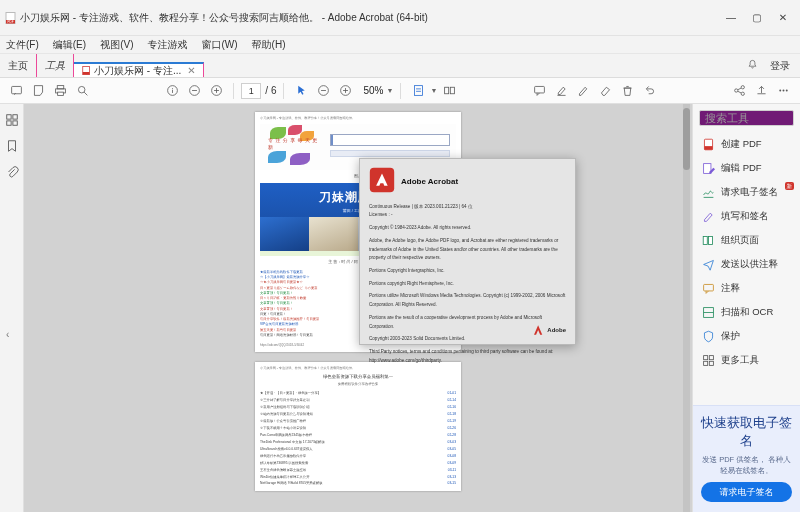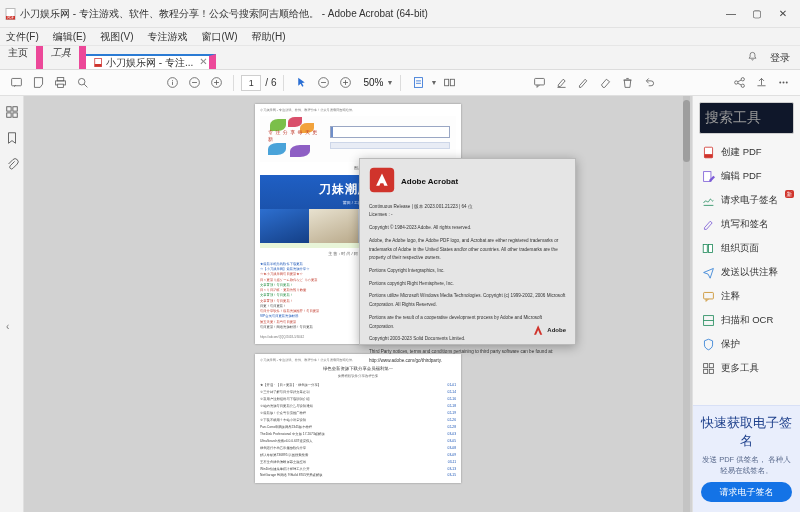--- a/index.html
+++ b/index.html
@@ -9,43 +9,43 @@
     overflow: hidden;
     font-family: "Liberation Sans", sans-serif;
     font-size: 11px;
     color: #222;
     background: #ffffff;
   }
   #app { width: 800px; height: 512px; position: relative; display: flex; flex-direction: column; }
 
   
   .titlebar {
-    height: 28px; background: #f3f3f3; border-bottom: 1px solid #e2e2e2;
+    height: 36px; background: #f3f3f3; border-bottom: 1px solid #e2e2e2;
     display: flex; align-items: center; padding: 0 4px; flex: none;
   }
   .tb-icon { width: 13px; height: 13px; margin-right: 3px; display: inline-flex; align-items: center; justify-content: center; }
   .tb-title { font-size: 10px; color: #333; white-space: nowrap; overflow: hidden; }
   .tb-spacer { flex: 1; }
   .tb-win { width: 26px; height: 20px; display: flex; align-items: center; justify-content: center; font-size: 10px; color: #444; }
 
   
   .menubar {
     height: 18px; background: #f3f3f3; border-bottom: 1px solid #e6e6e6;
     display: flex; align-items: center; padding: 0 4px; gap: 10px; flex: none;
   }
   .menubar .mi { font-size: 10px; color: #333; padding: 0 2px; }
 
   
   .tabrow {
     height: 24px; background: #f3f3f3; border-bottom: 1px solid #dcdcdc;
     display: flex; align-items: stretch; flex: none;
   }
   .tab {
-    display: flex; padding: 0 8px; font-size: 10px; color: #333;
-    border-right: 7px solid #ec4899;
+    display: flex; align-items: center; padding: 0 8px; font-size: 10px; color: #333;
+    border-right: 1px solid #ec4899;
   }
   .tab.home { background: #f3f3f3; }
   .tab.tools { background: #f3f3f3; font-style: italic; }
   .tab.doc {
     background: #ffffff; border-top: 2px solid #2b7bd4; max-width: 130px;
     overflow: hidden; white-space: nowrap; margin-top: 8px;
   }
   .tab .tclose { margin-left: 6px; color: #888; font-size: 10px; }
   .tabrow .spacer { flex: 1; }
   .signin { display: flex; align-items: center; padding: 0 10px; font-size: 10px; color: #333; }
@@ -147,22 +147,22 @@
     background: #9e9e9e; border-radius: 4px;
   }
   .vtrack { position: absolute; right: 2px; top: 0; width: 7px; bottom: 0; background: #c4c4c4; }
 
   
   .toolspane {
     width: 108px; background: #f6f6f6; border-left: 1px solid #e0e0e0;
     display: flex; flex-direction: column; flex: none; padding: 6px 6px 0;
   }
   .searchbox {
-    height: 32px; border: 1px solid #cfcfcf; background: #0f172a; border-radius: 2px;
-    display: flex; align-items: center; padding: 0 5px; font-size: 14px; color: #999; margin-bottom: 6px;
+    height: 16px; border: 1px solid #cfcfcf; background: #701a75; border-radius: 2px;
+    display: flex; align-items: center; padding: 0 5px; font-size: 11px; color: #999; margin-bottom: 6px;
   }
   .tool-item {
     display: flex; align-items: center; gap: 6px; padding: 5px 2px; font-size: 9.5px; color: #333;
     position: relative;
   }
   .tool-ico { width: 14px; height: 14px; display: flex; align-items: center; justify-content: center; flex: none; }
   .newbadge {
     position: absolute; right: 0; top: 2px; font-size: 5.5px; color: #fff; background: #d0342c;
     border-radius: 2px; padding: 0 2px; line-height: 8px;
   }

